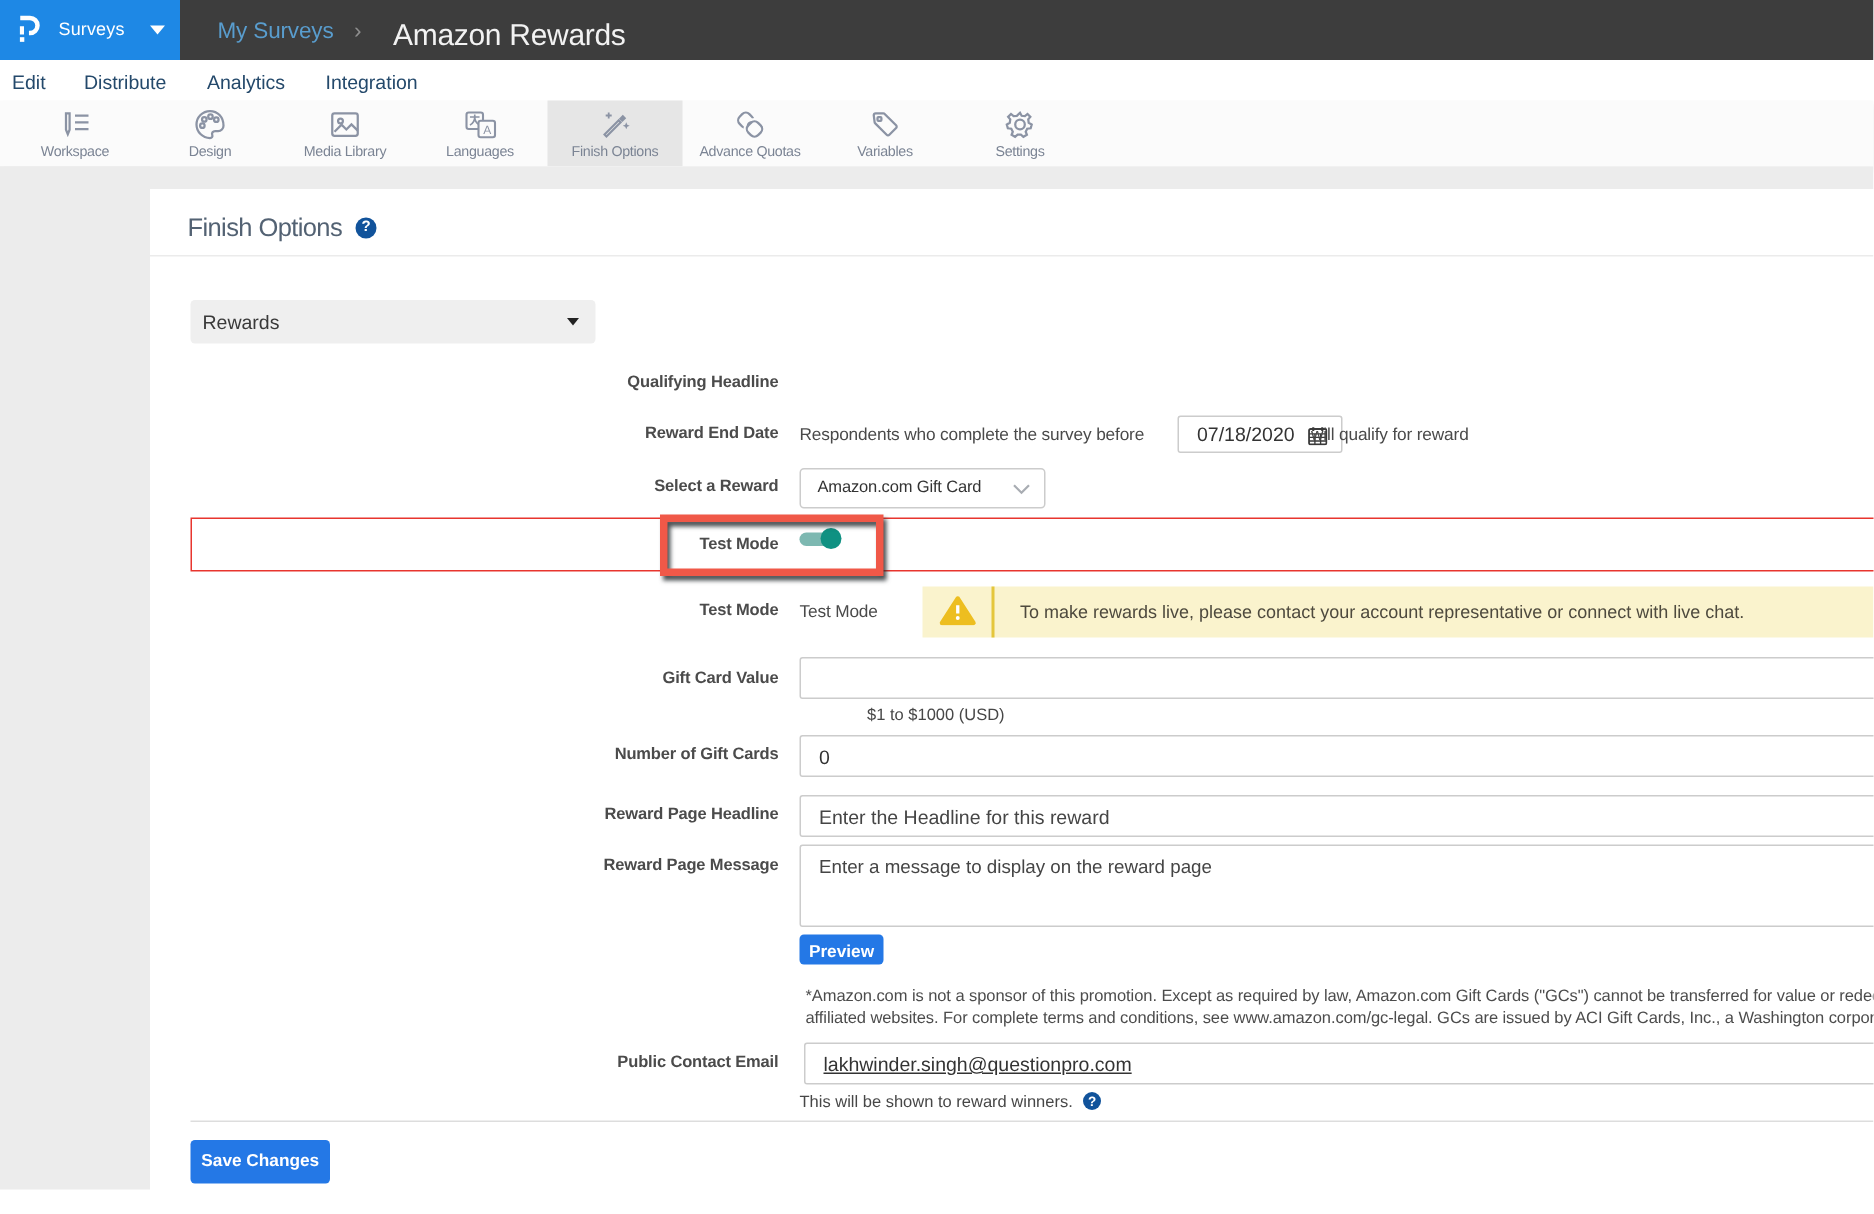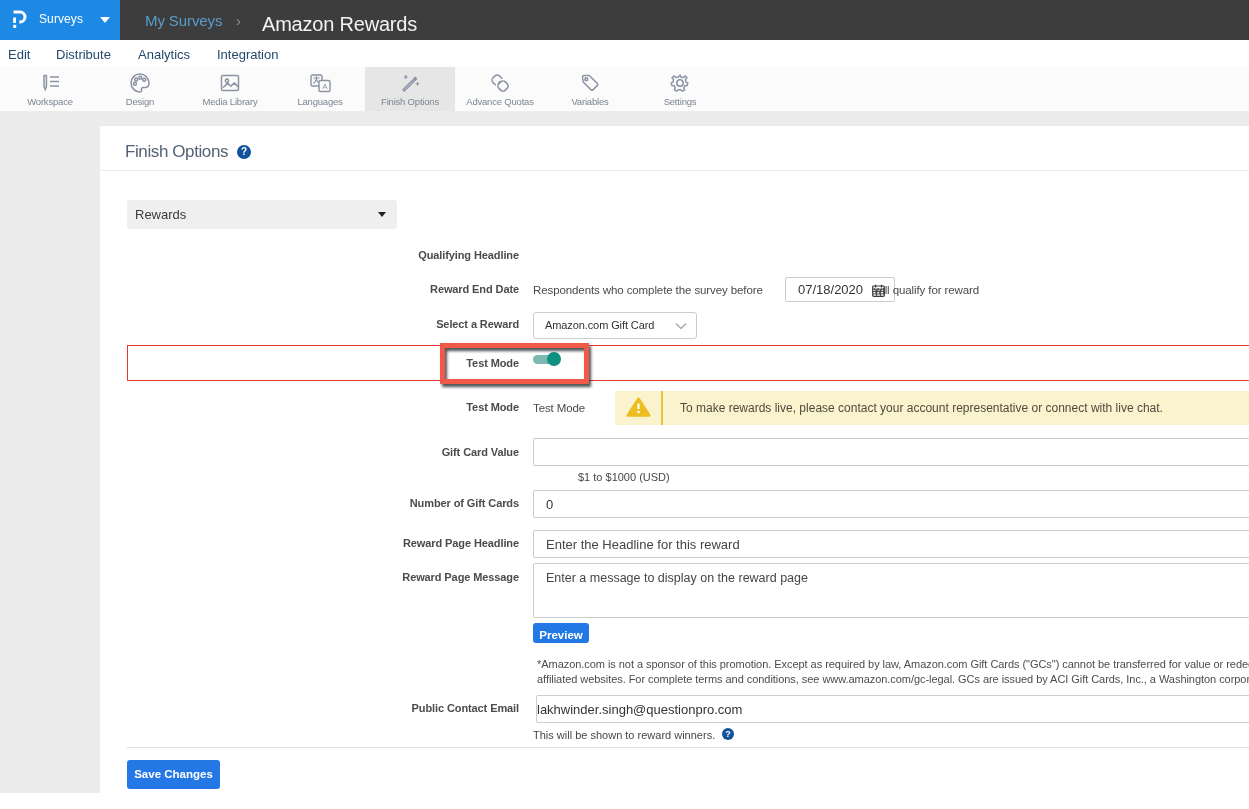--- a/index.html
+++ b/index.html
@@ -239,21 +239,21 @@
     <div class="inp" style="left:533px; top:452px; width:767px; height:55px; color:#454545;">
         <span style="position:absolute; left:12px; top:7px; font-size:12.5px;">Enter a message to display on the reward page</span>
       </div>
 
     <div class="btn" id="preview">Preview</div>
 
     <div class="disc" style="top:547px;">*Amazon.com is not a sponsor of this promotion. Except as required by law, Amazon.com Gift Cards ("GCs") cannot be transferred for value or redeemed for cash. GCs may be used only for purchases of eligible goods at Amazon.com or certain of its</div>
     <div class="disc" style="top:562px;">affiliated websites. For complete terms and conditions, see www.amazon.com/gc-legal. GCs are issued by ACI Gift Cards, Inc., a Washington corporation. All Amazon ®, ™ &amp; © are IP of Amazon.com, Inc. or its affiliates. No expiration date or</div>
 
     <div class="flabel" style="left:299px; top:591px;">Public Contact Email</div>
-    <div class="inp" style="left:536px; top:584px; width:764px; height:28px; line-height:27px;"><span style="">lakhwinder.singh@questionpro.com</span></div>
+    <div class="inp" style="left:536px; top:584px; width:764px; height:28px; line-height:27px;"><span style="margin-left:12px;text-decoration:underline;">lakhwinder.singh@questionpro.com</span></div>
     <div class="helper" style="left:533px; top:618px;">This will be shown to reward winners.</div>
     <div class="qicon" style="left:722px; top:617px; width:12px; height:12px; font-size:9px; line-height:12px;">?</div>
 
     <div id="divider2"></div>
     <div class="btn" id="save">Save Changes</div>
   </div>
 
 </div>
 
 </body></html>

